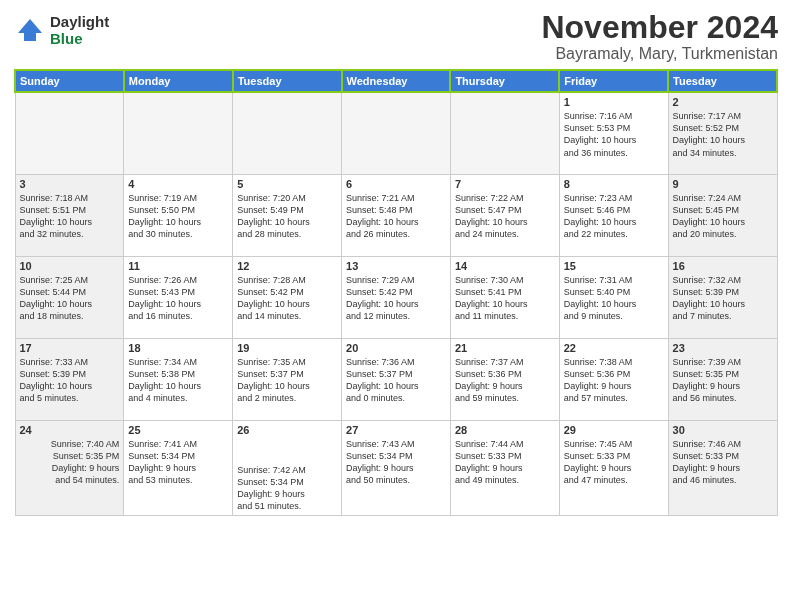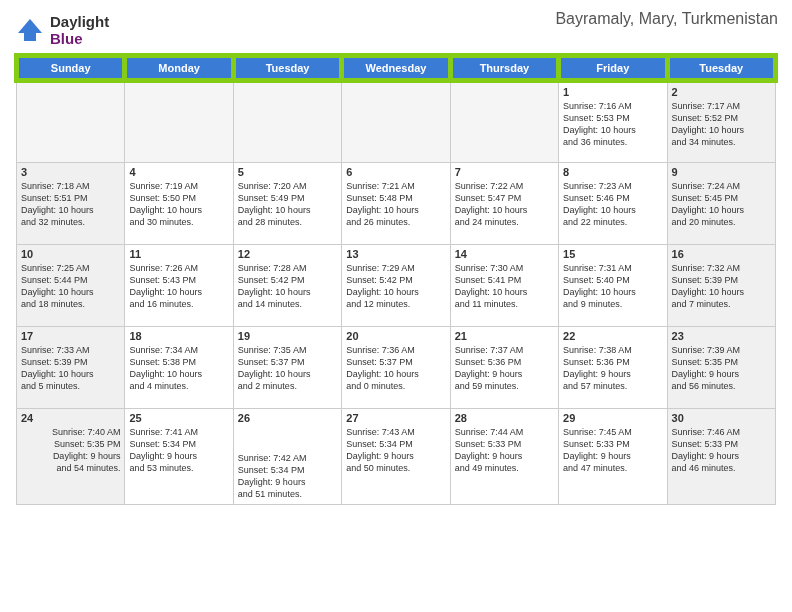--- a/index.html
+++ b/index.html
@@ -31,21 +31,21 @@
       line-height: 1.1;
     }
     .logo-general {
       font-size: 15px;
       font-weight: bold;
       color: #333;
     }
     .logo-blue {
       font-size: 15px;
       font-weight: bold;
-      color: #701a75;
+      color: #15803d;
     }
     .logo-icon {
       width: 32px;
       height: 32px;
       margin-right: 4px;
     }
     .title-block {
       text-align: right;
     }
     .month-title {
@@ -62,22 +62,22 @@
       width: 100%;
       border-collapse: collapse;
       table-layout: fixed;
     }
     th {
       background-color: #3a7bd5;
       color: #fff;
       font-size: 11px;
       font-weight: bold;
       padding: 4px 4px;
-      text-align: center;
-      border: 5px solid #84cc16;
+      text-align: left;
+      border: 2px solid #84cc16;
     }
     td {
       border: 1px solid #ccc;
       vertical-align: top;
       padding: 3px 4px;
       font-size: 9.5px;
       color: #333;
       height: 82px;
       background: #fff;
     }
@@ -108,20 +108,21 @@
       <svg class="logo-icon" viewBox="0 0 32 32">
         <polygon points="16,4 28,18 4,18" fill="#3a7bd5"></polygon>
         <rect x="10" y="18" width="12" height="8" fill="#3a7bd5"></rect>
       </svg>
       <div class="logo-text">
         <span class="logo-general">Daylight</span>
         <span class="logo-blue">Blue</span>
       </div>
     </div>
     <div class="title-block">
+      <div class="month-title">November 2024</div>
       <div class="location-title">Bayramaly, Mary, Turkmenistan</div>
     </div>
   </div>
 
   <table>
     <thead>
       <tr>
       <th>Sunday</th>
           <th>Monday</th>
           <th>Tuesday</th>

